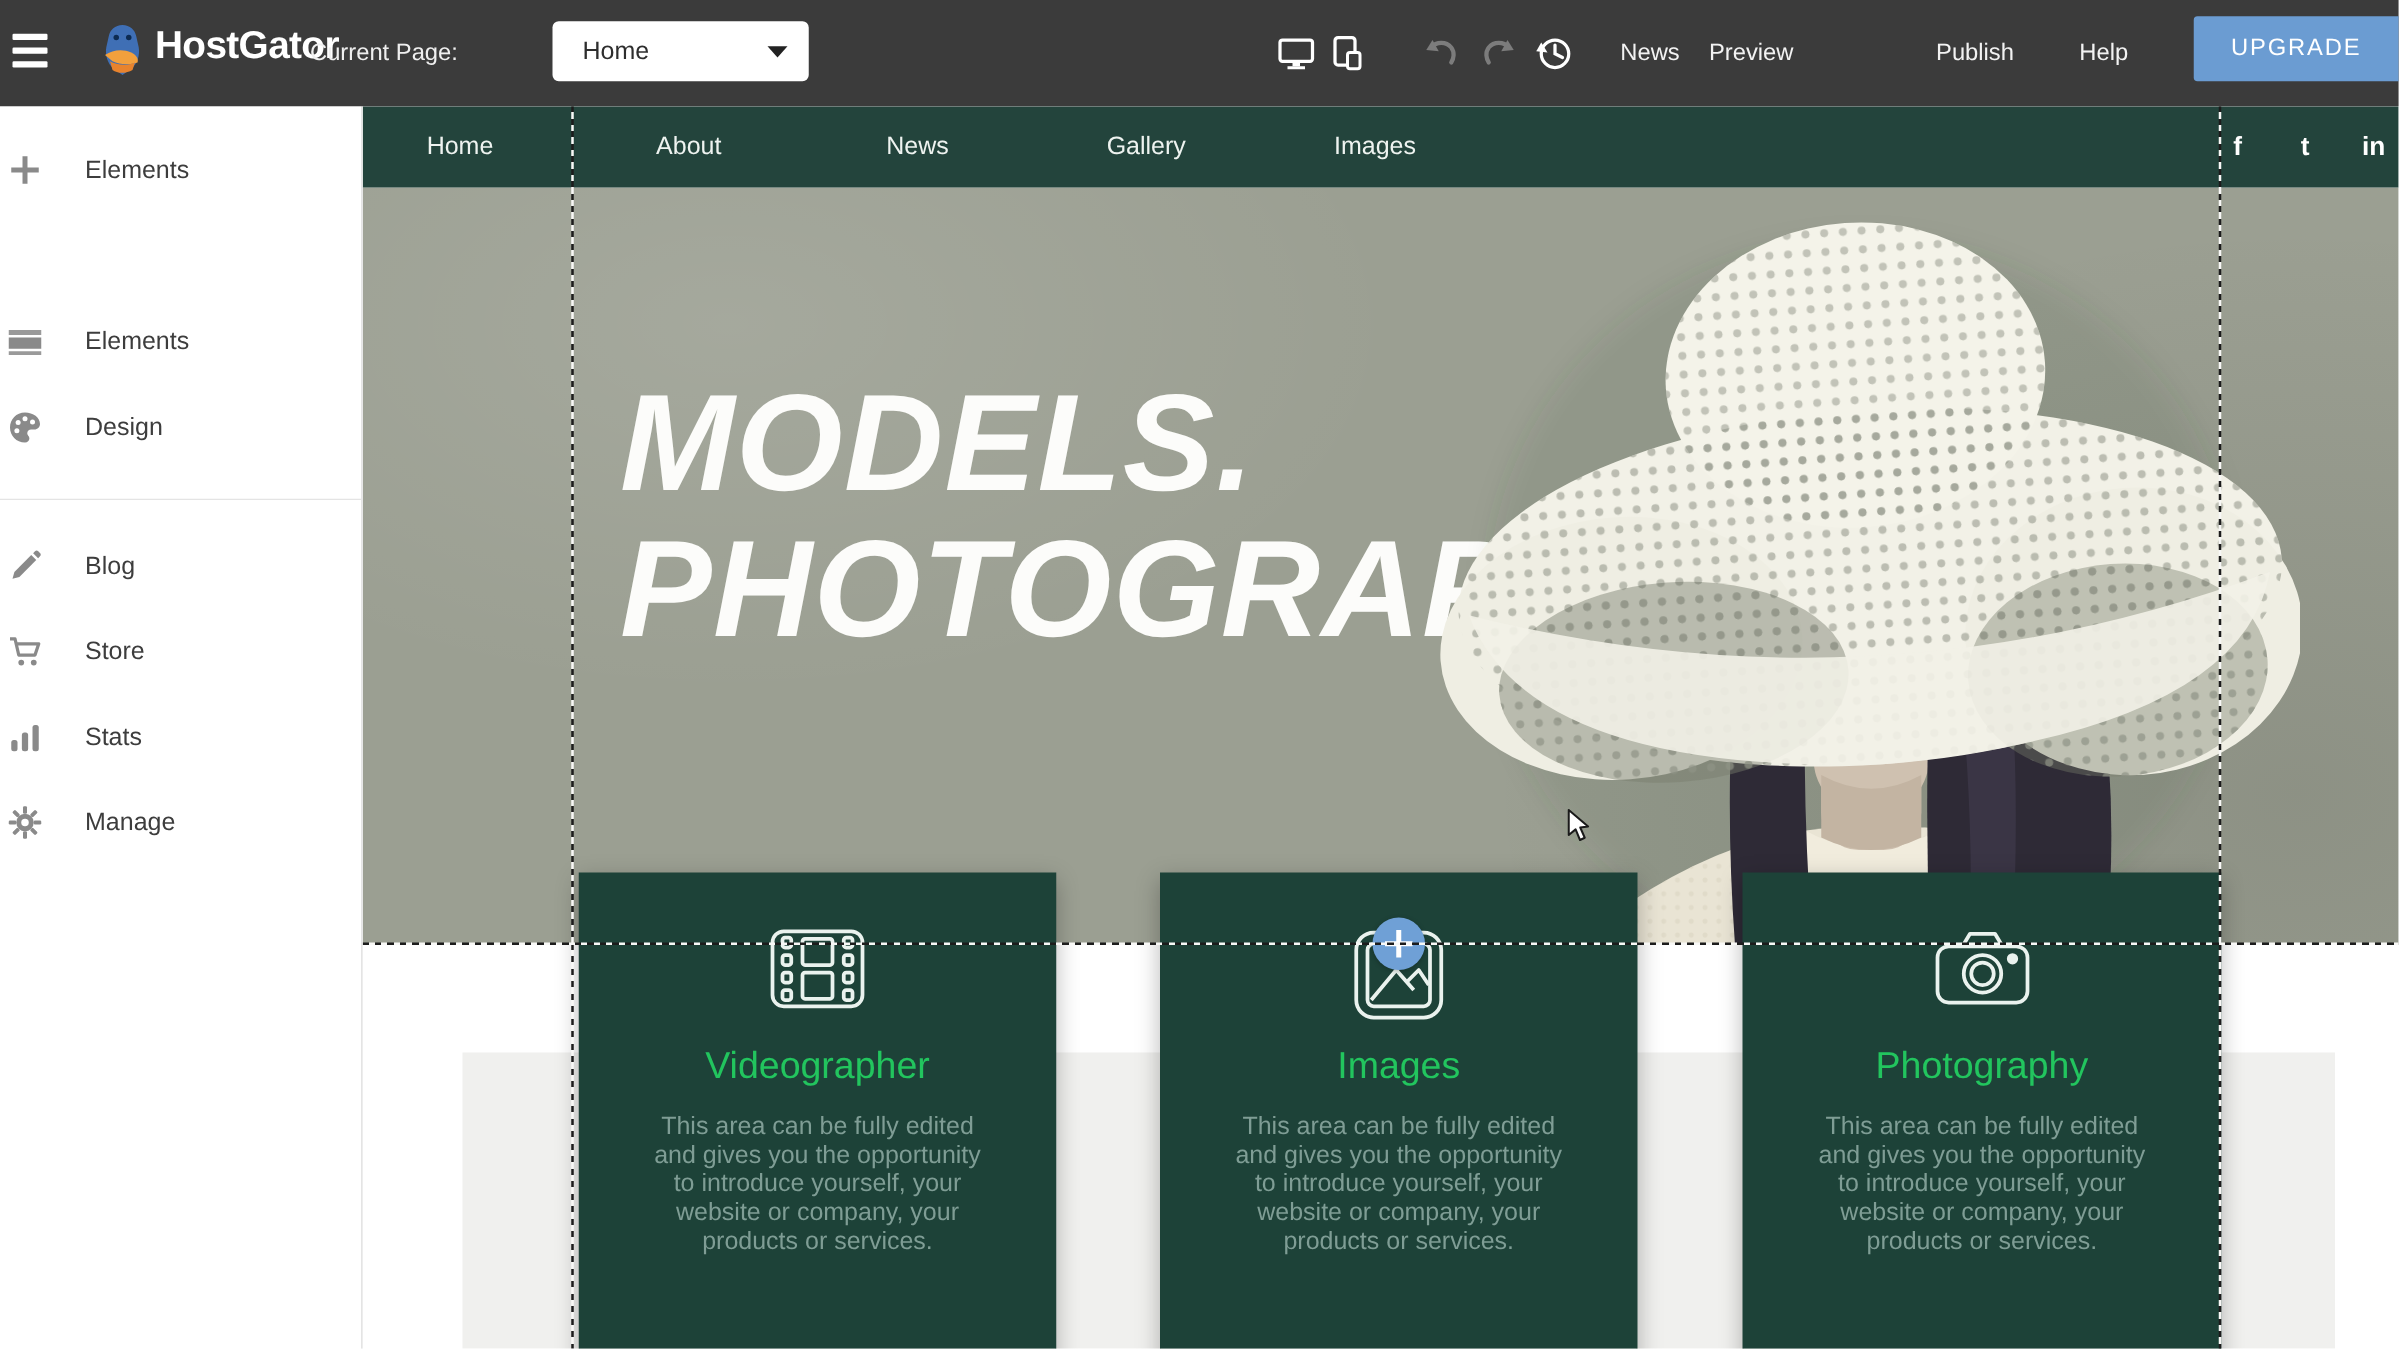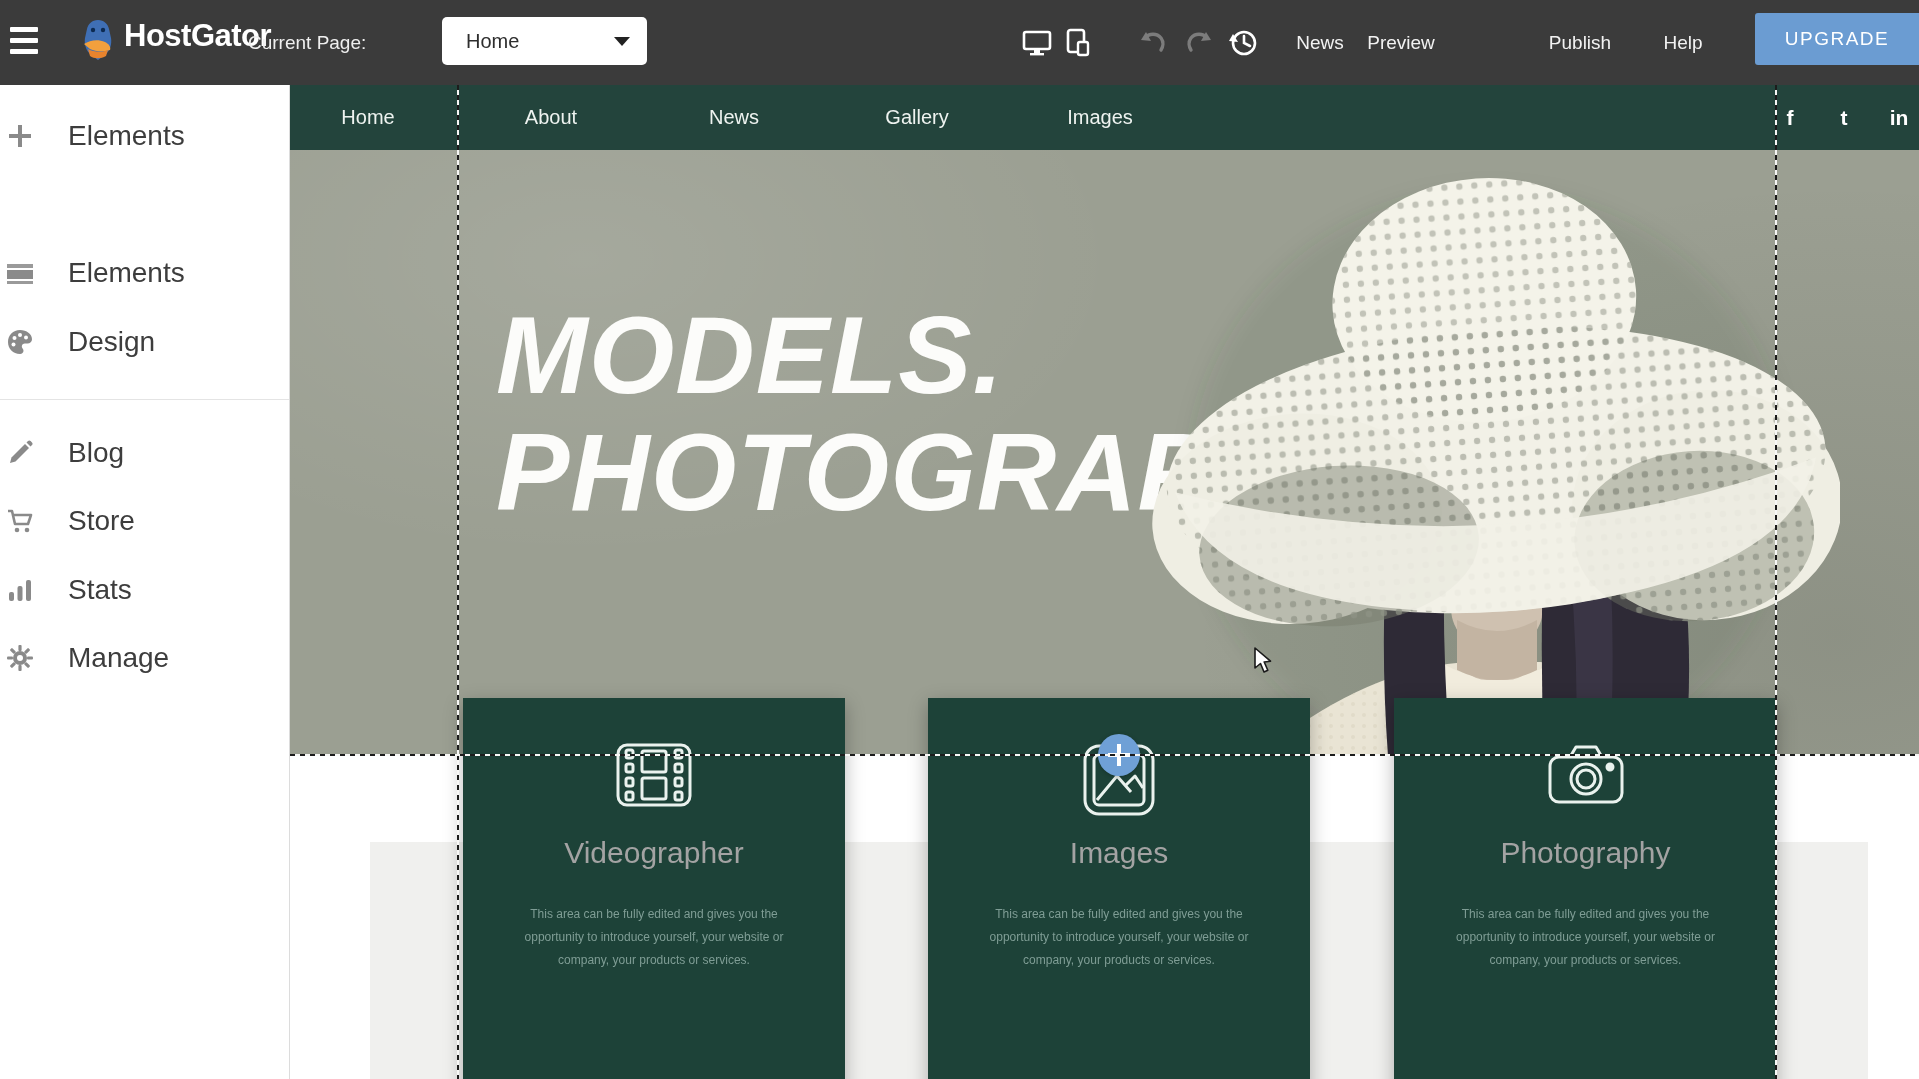--- a/index.html
+++ b/index.html
@@ -24,21 +24,21 @@
              transform:translateX(-50%); cursor:pointer; }
   .upgrade { position:absolute; left:1755px; top:13px; width:164px; height:52px; background:#6b9cd2; color:#fff;
              border:none; border-radius:3px 0 0 3px; font-size:19px; letter-spacing:1.5px; cursor:pointer;
              font-family:"Liberation Sans", sans-serif; }
 
   
   .sidebar { position:absolute; left:0; top:85px; width:290px; height:994px; background:#fff;
              border-right:1px solid #dcdcdc; z-index:150; }
   .side-item { position:absolute; left:0; width:100%; height:44px; cursor:pointer; }
   .side-item .sicon { position:absolute; left:6px; top:8px; width:28px; height:28px; }
-  .side-item .slabel { position:absolute; left:68px; top:0; height:44px; line-height:44px; font-size:28px; color:#3d3d3d; }
+  .side-item .slabel { position:absolute; left:68px; top:0; height:44px; line-height:44px; font-size:20px; color:#3d3d3d; }
   .side-divider { position:absolute; left:0; top:314px; width:100%; height:1px; background:#e4e4e4; }
 
   
   .canvas { position:absolute; left:290px; top:85px; width:1629px; height:994px; background:#fff; overflow:hidden; }
 
   .site-nav { position:absolute; left:0; top:0; width:1629px; height:65px; background:#23443c; z-index:3; }
   .nav-item { position:absolute; top:0; height:65px; line-height:65px; color:#eef3f0; font-size:20px;
               transform:translateX(-50%); cursor:pointer; }
   .soc { position:absolute; top:0; height:65px; line-height:65px; color:#fff; font-size:21px; font-weight:bold;
          transform:translateX(-50%); cursor:pointer; }
@@ -50,23 +50,23 @@
             #9b9f92; }
   .hero-title { position:absolute; left:206px; top:146px; color:#fcfcfa; font-weight:bold; font-size:110px;
                 line-height:117px; letter-spacing:1px; cursor:text;font-style:italic; }
   .hero-photo { position:absolute; left:850px; top:0; width:700px; height:606px; }
 
   .gray-section { position:absolute; left:80px; top:757px; width:1498px; height:237px; background:#f0f0ee; z-index:2; }
 
   .card { position:absolute; top:613px; width:382px; height:480px; background:#1d4238; z-index:5;
           box-shadow:0 6px 18px rgba(0,0,0,0.28); cursor:pointer; }
   .card .cicon { position:absolute; left:50%; top:44px; transform:translateX(-50%); }
-  .card .ctitle { position:absolute; left:0; top:138px; width:100%; text-align:center; color:#a3a3a3; font-size:30px; }
+  .card .ctitle { position:absolute; left:0; top:138px; width:100%; text-align:center; color:#22c55e; font-size:30px; }
   .card .cbody { position:absolute; left:50%; top:192px; transform:translateX(-50%); width:276px; text-align:center;
-                 color:#7f9d95; font-size:12px; line-height:23px;margin-top:13px; }
+                 color:#7f9d95; font-size:20px; line-height:23px; }
   .badge-plus { position:absolute; left:50%; top:36px; transform:translateX(-50%); width:42px; height:42px;
                 border-radius:50%; background:#6fa0d6; z-index:6; cursor:pointer;
                 box-shadow:0 1px 4px rgba(0,0,0,0.25); }
   .badge-plus:before, .badge-plus:after { content:""; position:absolute; background:#fff; }
   .badge-plus:before { left:50%; top:10px; width:4px; height:22px; margin-left:-2px; }
   .badge-plus:after  { top:50%; left:10px; height:4px; width:22px; margin-top:-2px; }
 
   .dash-v { position:absolute; top:0; width:2px; height:994px; z-index:50;
             background:repeating-linear-gradient(to bottom, #1c1c1c 0 5px, #f8f8f6 5px 10px); }
   .dash-h { position:absolute; left:0; top:669px; width:1629px; height:2px; z-index:50;

